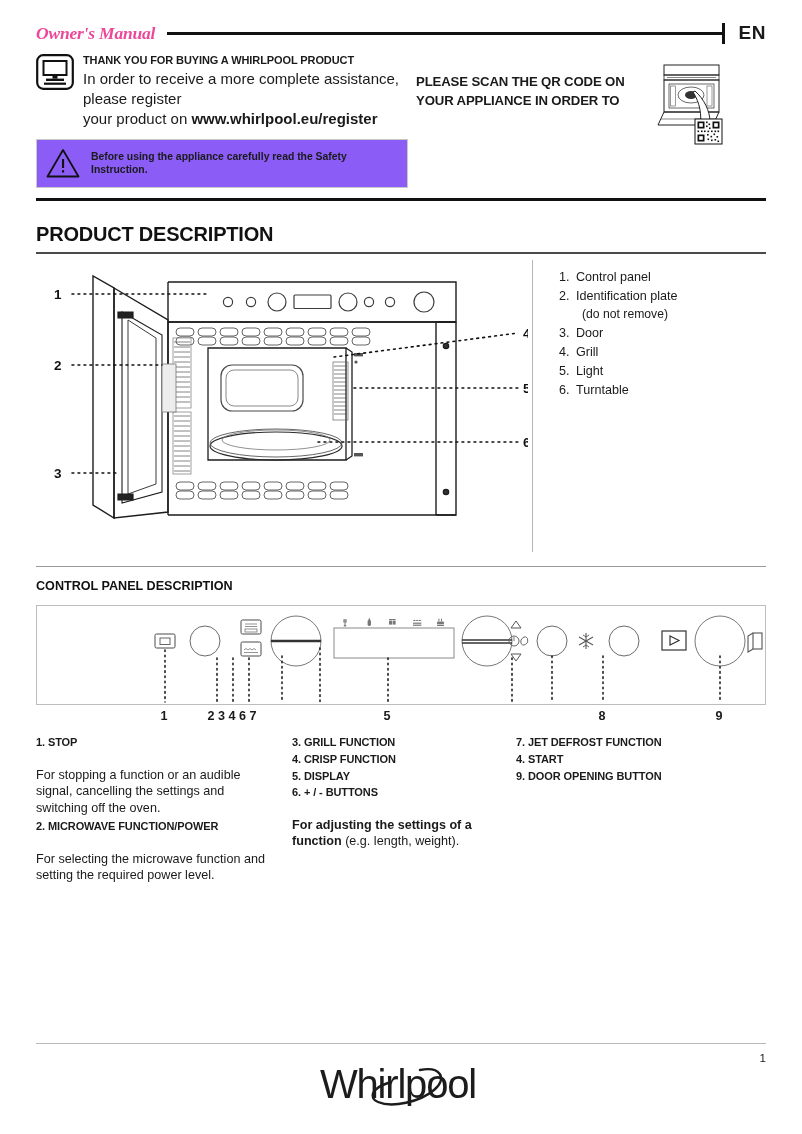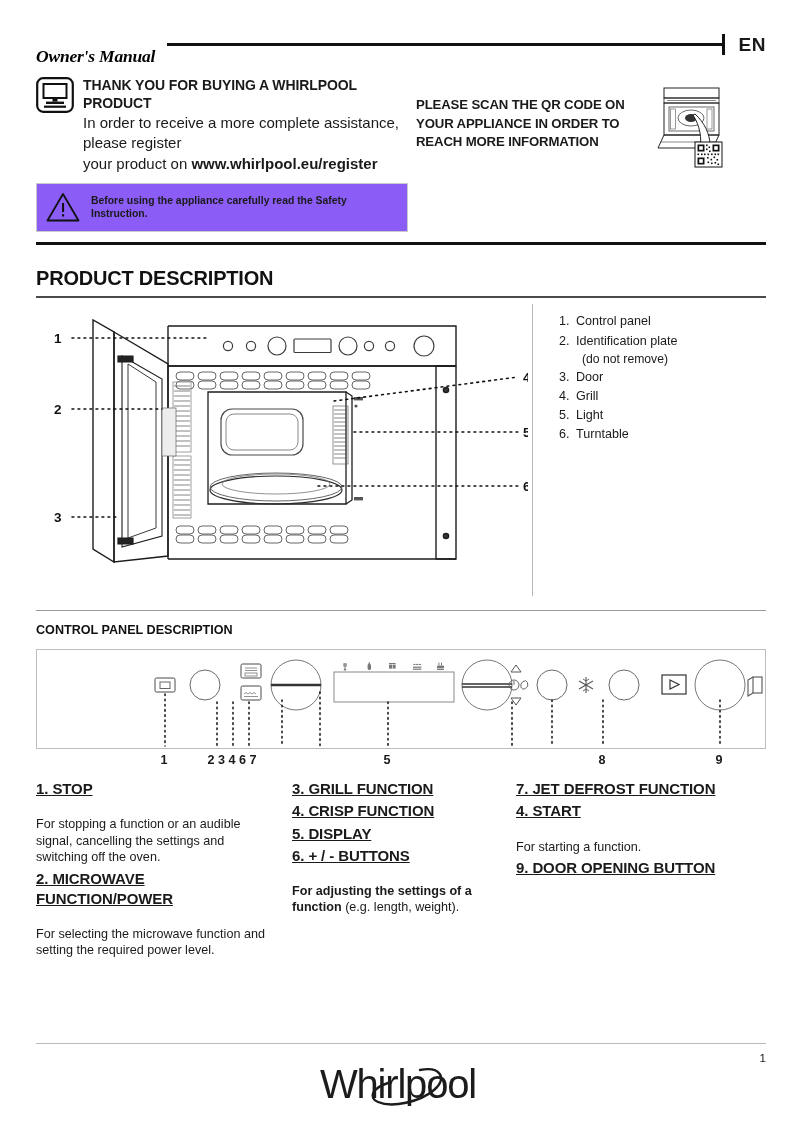--- a/index.html
+++ b/index.html
@@ -11,35 +11,34 @@
     overflow: hidden;
   }
   .page { position: relative; width: 802px; height: 1134px; padding: 0 36px; }
 
   
   .hdr-top { display: flex; align-items: center; padding-top: 22px; }
   .hdr-title {
     font-family: "Liberation Serif", serif;
     font-weight: bold; font-style: italic;
     font-size: 17.5px; letter-spacing: -0.2px; white-space: nowrap;
-    color: #000000;
-    margin-top: 24px;
+    color: #ec4899;
   }
   .hdr-rule { flex: 1; height: 3px; background: #111; margin: 0 0 0 12px; position: relative; }
   .hdr-rule::after {
     content:""; position:absolute; right:0; top:-9px; width:3px; height:21px; background:#111;
   }
   .hdr-lang { font-weight: bold; font-size: 19px; margin-left: 14px; letter-spacing: .5px; }
 
   .hdr-body { display: flex; margin-top: 9px; }
   .hdr-left { width: 372px; }
   .thanks-row { display: flex; gap: 9px; align-items: flex-start; }
   .monitor-icon { flex: 0 0 auto; margin-top: 1px; }
   .thanks-txt { padding-top: 1px; }
-  .thanks-title { font-weight: bold; font-size: 14px; letter-spacing: -.1px; line-height: 1.25; }
+  .thanks-title { font-weight: bold; font-size: 11px; letter-spacing: -.1px; line-height: 1.25; }
   .thanks-sub { font-size: 15px; line-height: 1.32; margin-top: 1px; color: #1a1a1a; }
   .thanks-sub b { font-weight: bold; }
 
   .safety-box {
     margin-top: 10px; border: 1.5px solid #c9c9c9; background: #8b5cf6;
     padding: 8px 10px 9px 9px; display: flex; gap: 11px; align-items: center;
   }
   .safety-txt { font-weight: bold; font-size: 10.4px; line-height: 1.3; }
 
   .hdr-right { flex: 1; display: flex; align-items: flex-start; padding-left: 8px; }
@@ -78,21 +77,21 @@
     position: absolute; font-weight: bold; font-size: 12.6px; top: 4px;
     transform: translateX(-50%);
   }
 
   
   .cols { display: flex; margin-top: 6px; gap: 0; }
   .col { font-size: 12.4px; line-height: 1.34; }
   .col1 { width: 256px; padding-right: 14px; }
   .col2 { width: 224px; padding-right: 14px; }
   .col3 { flex: 1; }
-  .ch { font-weight: bold; font-size: 15px; margin-top: 2px; letter-spacing: -.1px; text-decoration: underline; }
+  .ch { font-weight: bold; font-size: 11px; margin-top: 2px; letter-spacing: -.1px; }
   .ch.first { margin-top: 0; }
   .cp-txt { font-size: 12.6px; line-height: 1.3; margin-top: 17px; margin-bottom: 3px; }
   .cp-txt b { font-weight: bold; }
 
   
   .footer { position: absolute; left: 36px; right: 36px; bottom: 18px; }
   .foot-rule { height: 1px; background: #b9b9b9; margin-bottom: 8px; }
   .foot-inner { position: relative; height: 64px; }
   .logo { position: absolute; left: 50%; top: 6px; transform: translateX(-50%); }
   .pageno { position: absolute; right: 0; top: 0; font-size: 11.5px; }
@@ -142,21 +141,20 @@
           <div>Before using the appliance carefully read the Safety</div>
           <div>Instruction.</div>
         </div>
       </div>
     </div>
 
     <div class="hdr-right">
       <div class="qr-text">
         <div>PLEASE SCAN THE QR CODE ON</div>
         <div>YOUR APPLIANCE  IN ORDER TO</div>
-        <div>REACH MORE INFORMATION</div>
       </div>
       <div class="qr-art">
         <svg width="78" height="86" viewBox="0 0 78 86">
 
           <rect x="14" y="6" width="55" height="10" fill="none" stroke="#222" stroke-width="1"></rect>
           <rect x="14" y="16" width="55" height="5" fill="none" stroke="#222" stroke-width=".8"></rect>
           <g stroke="#555" stroke-width=".7">
             <line x1="17" y1="18.5" x2="66" y2="18.5"></line>
           </g>
           <rect x="14" y="21" width="55" height="32" fill="none" stroke="#222" stroke-width="1"></rect>
@@ -547,21 +545,20 @@
       <div class="ch first">3. GRILL FUNCTION</div>
       <div class="ch">4. CRISP FUNCTION</div>
       <div class="ch">5. DISPLAY</div>
       <div class="ch">6. + / - BUTTONS</div>
       <div class="cp-txt"><b>For adjusting the settings of a function</b><span> (e.g. length, weight).</span></div>
     </div>
 
     <div class="col col3">
       <div class="ch first">7. JET DEFROST FUNCTION</div>
       <div class="ch">4. START</div>
-      <div class="cp-txt">For starting a function.</div>
       <div class="ch">9. DOOR OPENING BUTTON</div>
     </div>
   </div>
 
   <div class="footer">
     <div class="foot-rule"></div>
     <div class="foot-inner">
       <div class="pageno">1</div>
       <div class="logo">
         <svg width="170" height="56" viewBox="0 0 170 56">

